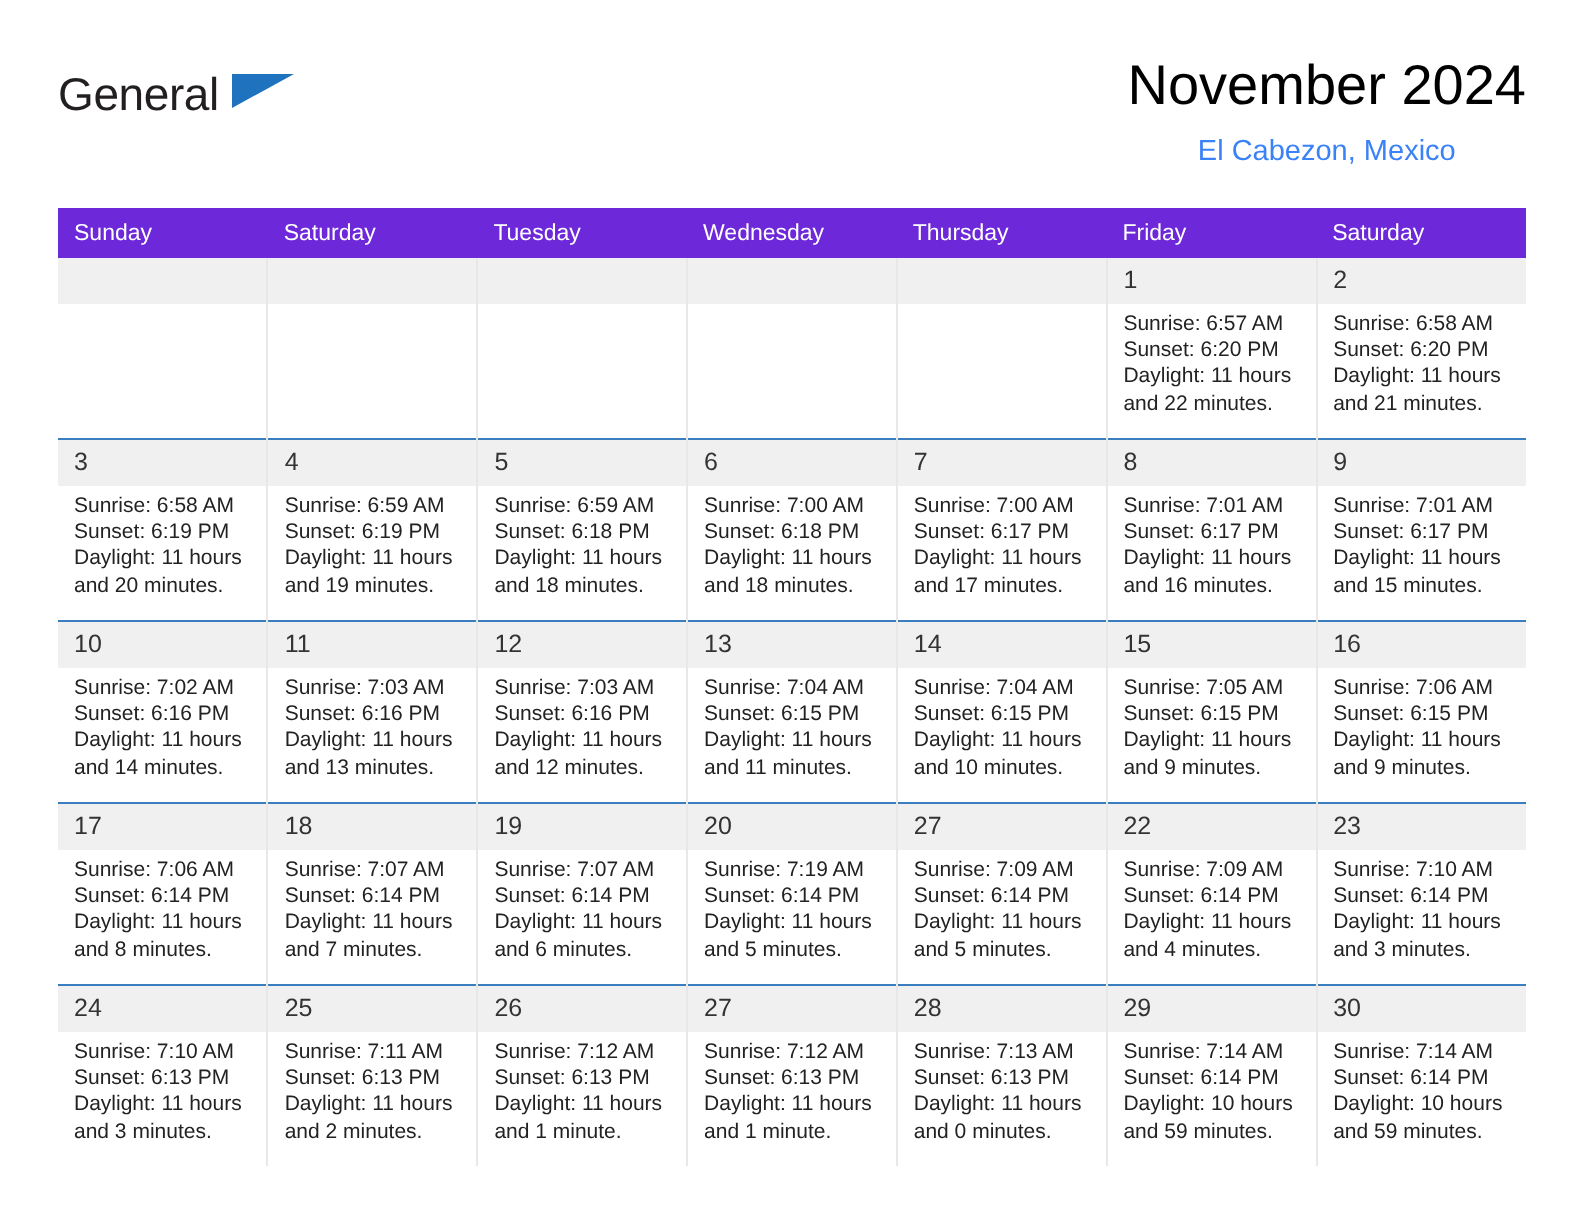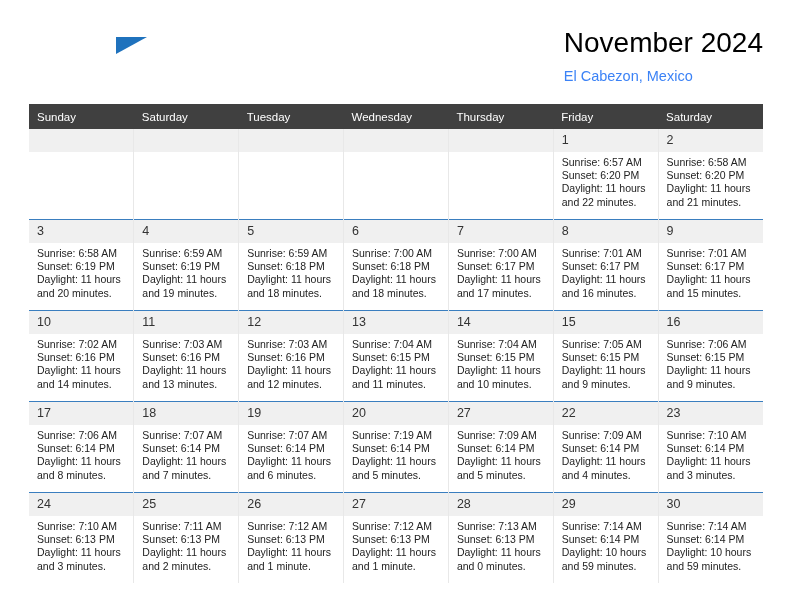--- a/index.html
+++ b/index.html
@@ -63,21 +63,21 @@
     color: #ec4899;
     letter-spacing: -0.2px;
     font-family: "Liberation Sans", sans-serif;
     margin-top: 48px;
   }
 
   .title-block {
     position: absolute;
     right: 0;
     top: 0;
-    text-align: left;
+    text-align: center;
   }
   .cal-title {
     font-size: 28px;
     font-weight: normal;
     color: #000000;
     line-height: 34px;
     white-space: nowrap;
   }
   .cal-subtitle {
     font-size: 14.5px;
@@ -90,21 +90,21 @@
   
   .calendar {
     position: absolute;
     left: 29px;
     top: 104px;
     width: 734px;
     border-collapse: collapse;
     table-layout: fixed;
   }
   .calendar th {
-    background: #404040;
+    background: #6d28d9;
     color: #ffffff;
     font-size: 11.5px;
     font-weight: normal;
     text-align: left;
     padding: 6px 0 6px 8px;
     height: 13px;
     border: none;
   }
   .calendar td {
     vertical-align: top;
@@ -147,20 +147,21 @@
   }
 </style>
 </head>
 <body>
 
 <div class="page">
 
   <div class="topbar">
 
     <div class="logo">
+      <span class="logo-general">General</span>
       <span class="logo-tri"></span>
       <span class="logo-blue">Blue</span>
     </div>
 
     <div class="title-block">
       <div class="cal-title">November 2024</div>
       <div class="cal-subtitle">El Cabezon, Mexico</div>
     </div>
 
   </div>

